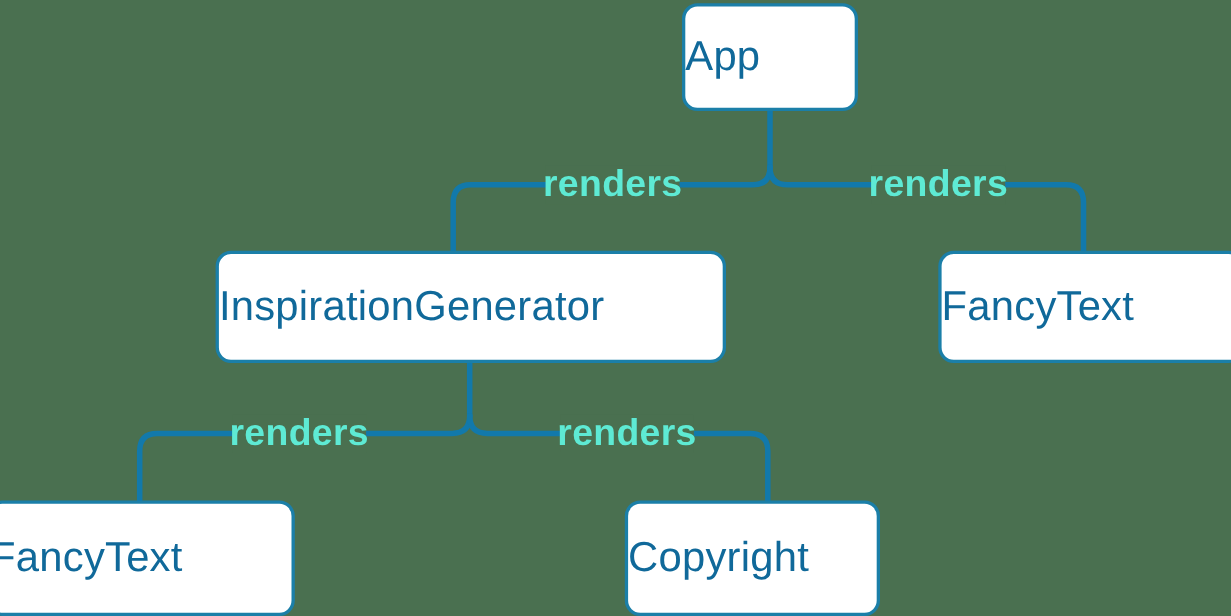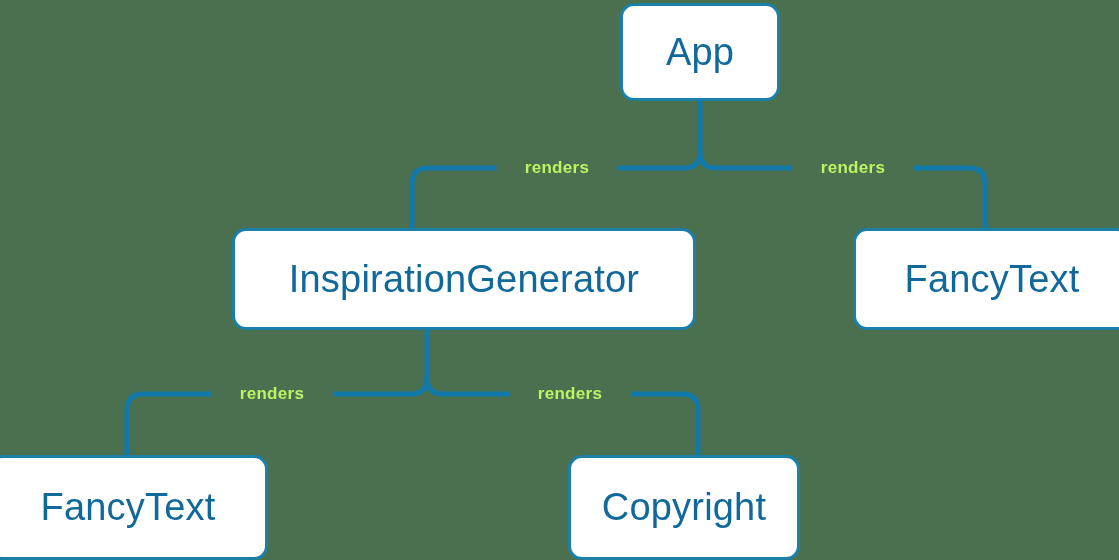--- a/index.html
+++ b/index.html
@@ -27,32 +27,32 @@
     height: 560px;
   }
   .node-box {
     position: absolute;
     box-sizing: border-box;
     background: #ffffff;
     border: 3px solid #1b7fa8;
     border-radius: 14px;
     display: flex;
     align-items: center;
-    justify-content: center;
+    justify-content: flex-start;
     color: #10699a;
     font-size: 38px;
     font-weight: 400;
     letter-spacing: 0.2px;
     white-space: nowrap;
     z-index: 2;
   }
   .edge-label {
     position: absolute;
-    color: #bef264;
-    font-size: 17px;
+    color: #5eead4;
+    font-size: 34px;
     font-weight: 600;
     letter-spacing: 0.3px;
     white-space: nowrap;
     transform: translate(-50%, -50%);
     z-index: 3;
     background: transparent;
     text-align: center;
   }
 </style>
 </head>
@@ -78,21 +78,21 @@
   <rect x="496.3" y="150.5" width="121.5" height="35.0" fill="#4a7050" stroke="none"></rect>
       <rect x="792.3" y="150.5" width="121.5" height="35.0" fill="#4a7050" stroke="none"></rect>
       <rect x="211.3" y="376.5" width="121.5" height="35.0" fill="#4a7050" stroke="none"></rect>
       <rect x="509.3" y="376.5" width="121.5" height="35.0" fill="#4a7050" stroke="none"></rect>
     </svg>
 
   <div class="node-box" style="left:620px; top:3px; width:160px; height:98px;">
     <span>App</span>
   </div>
 
-  <div class="node-box" style="left:196px; top:228px; width:464px; height:102px;margin-left:36px;">
+  <div class="node-box" style="left:196px; top:228px; width:464px; height:102px;">
     <span>InspirationGenerator</span>
   </div>
 
   <div class="node-box" style="left:853px; top:228px; width:278px; height:102px;">
     <span>FancyText</span>
   </div>
 
   <div class="node-box" style="left:-12px; top:455px; width:280px; height:105px; border-bottom-left-radius:14px;">
     <span>FancyText</span>
   </div>

